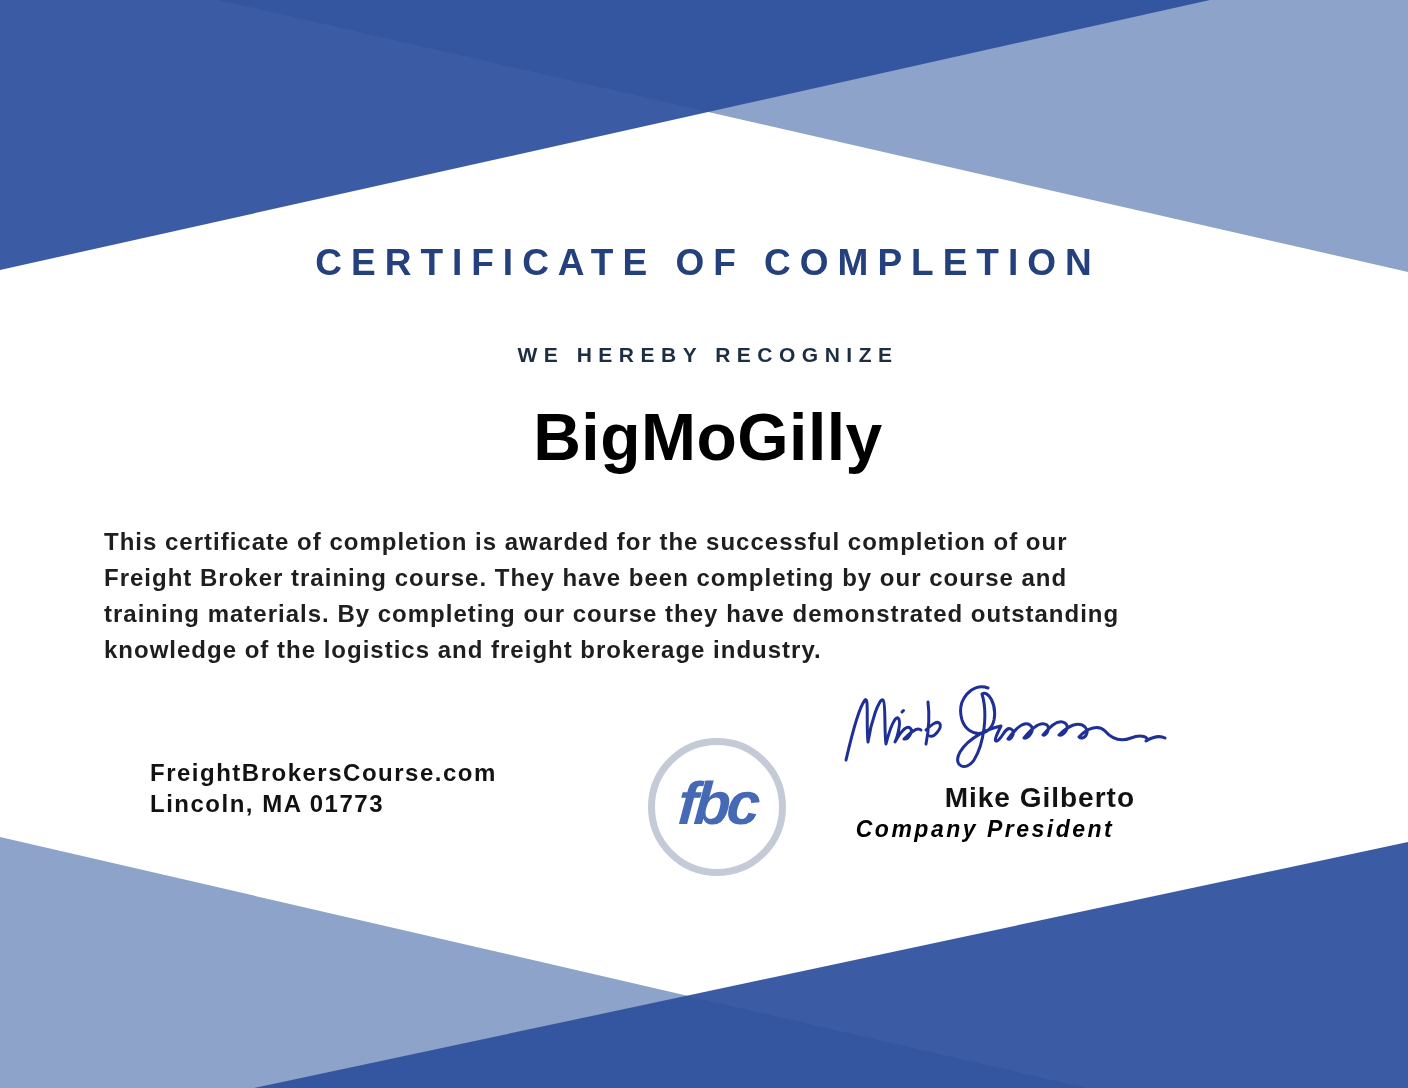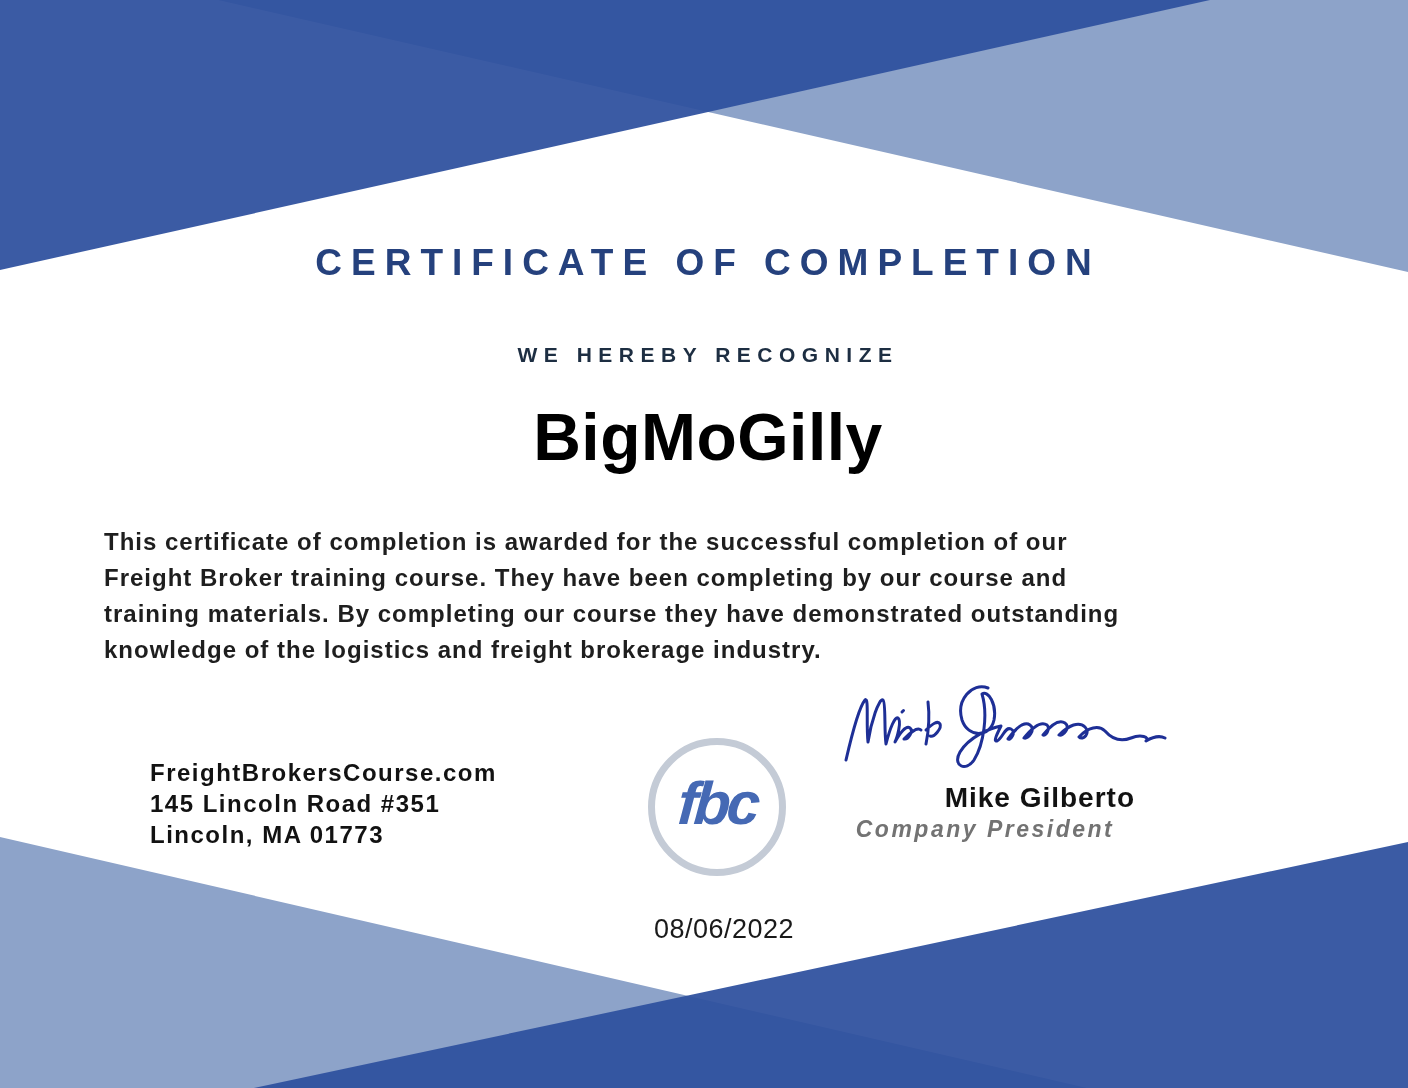--- a/index.html
+++ b/index.html
@@ -63,21 +63,21 @@
   }
   
   .sig-svg{position:absolute;left:838px;top:676px;}
   .signer-name{
     position:absolute;left:835px;top:782px;width:300px;text-align:right;
     font-size:28px;font-weight:bold;color:#121212;letter-spacing:1px;
   }
   .signer-title{
     position:absolute;left:835px;top:816px;width:300px;text-align:center;
     font-size:23px;font-weight:bold;font-style:italic;
-    letter-spacing:2.5px;color:#737373;
+    letter-spacing:2.5px;color:#000000;
   }
   .date{
     position:absolute;left:304px;top:914px;width:840px;text-align:center;
     font-size:27px;color:#1a1a1a;letter-spacing:0.5px;
   }
 </style>
 </head>
 <body>
 
 <div class="cert">
@@ -97,21 +97,20 @@
 
   <div class="body-par">
     <div class="bline">This certificate of completion is awarded for the successful completion of our</div>
     <div class="bline">Freight Broker training course. They have been completing by our course and</div>
     <div class="bline">training materials. By completing our course they have demonstrated outstanding</div>
     <div class="bline">knowledge of the logistics and freight brokerage industry.</div>
   </div>
 
   <div class="issuer">
     <div>FreightBrokersCourse.com</div>
-    <div>145 Lincoln Road #351</div>
     <div>Lincoln, MA 01773</div>
   </div>
 
   <div class="logo">
     <span class="fbc">fbc</span>
   </div>
 
   <svg class="sig-svg" width="330" height="104" viewBox="0 0 330 104">
     <g fill="none" stroke="#1e2f96" stroke-width="3" stroke-linecap="round" stroke-linejoin="round">
       <path d="M8 84 C14 58 22 30 27 24 C31 20 28 48 30 66 C33 46 41 22 45 24
@@ -125,15 +124,14 @@
                C178 52 186 45 192 49 C198 53 190 64 186 62 C194 52 203 45 209 49
                C213 53 207 61 205 59 C213 49 221 43 227 47 C233 51 225 61 221 59
                C231 49 241 45 247 51 C253 57 245 65 241 61 C250 51 261 49 267 55
                C274 63 283 66 293 62 C303 58 312 61 308 65 C313 62 321 59 327 62"></path>
     </g>
   </svg>
 
   <div class="signer-name">Mike Gilberto</div>
   <div class="signer-title">Company President</div>
 
-  <div class="date">08/06/2022</div>
 
 </div>
 
 </body></html>

